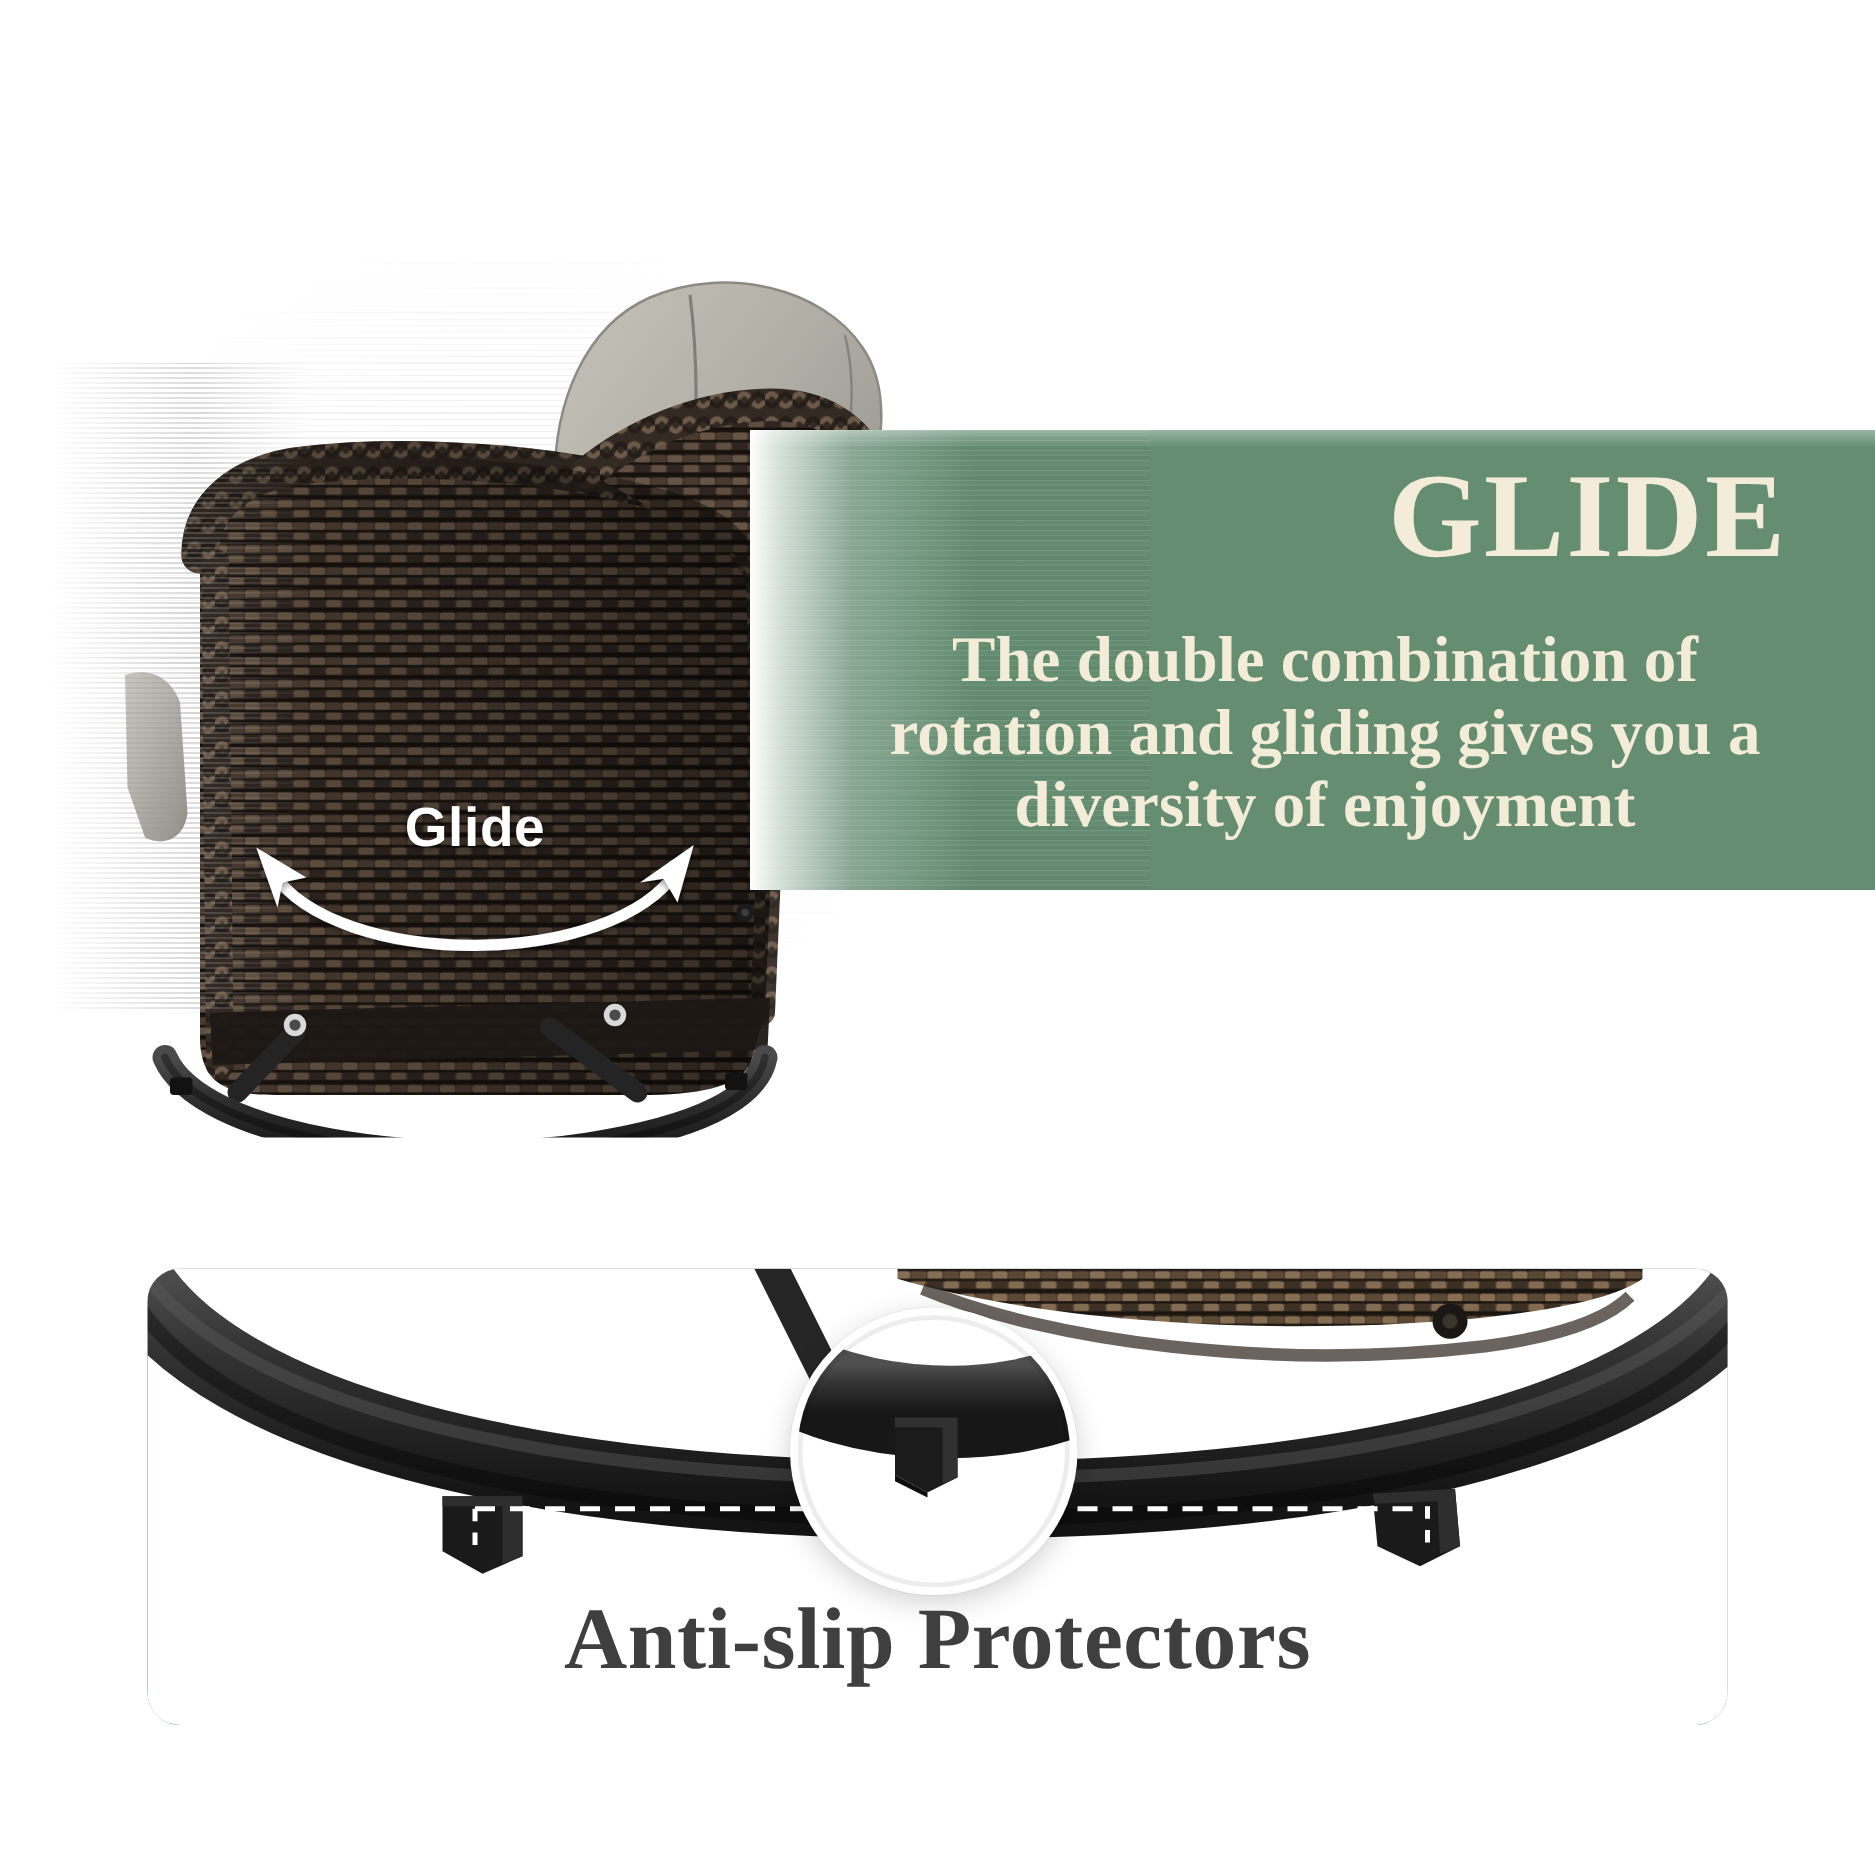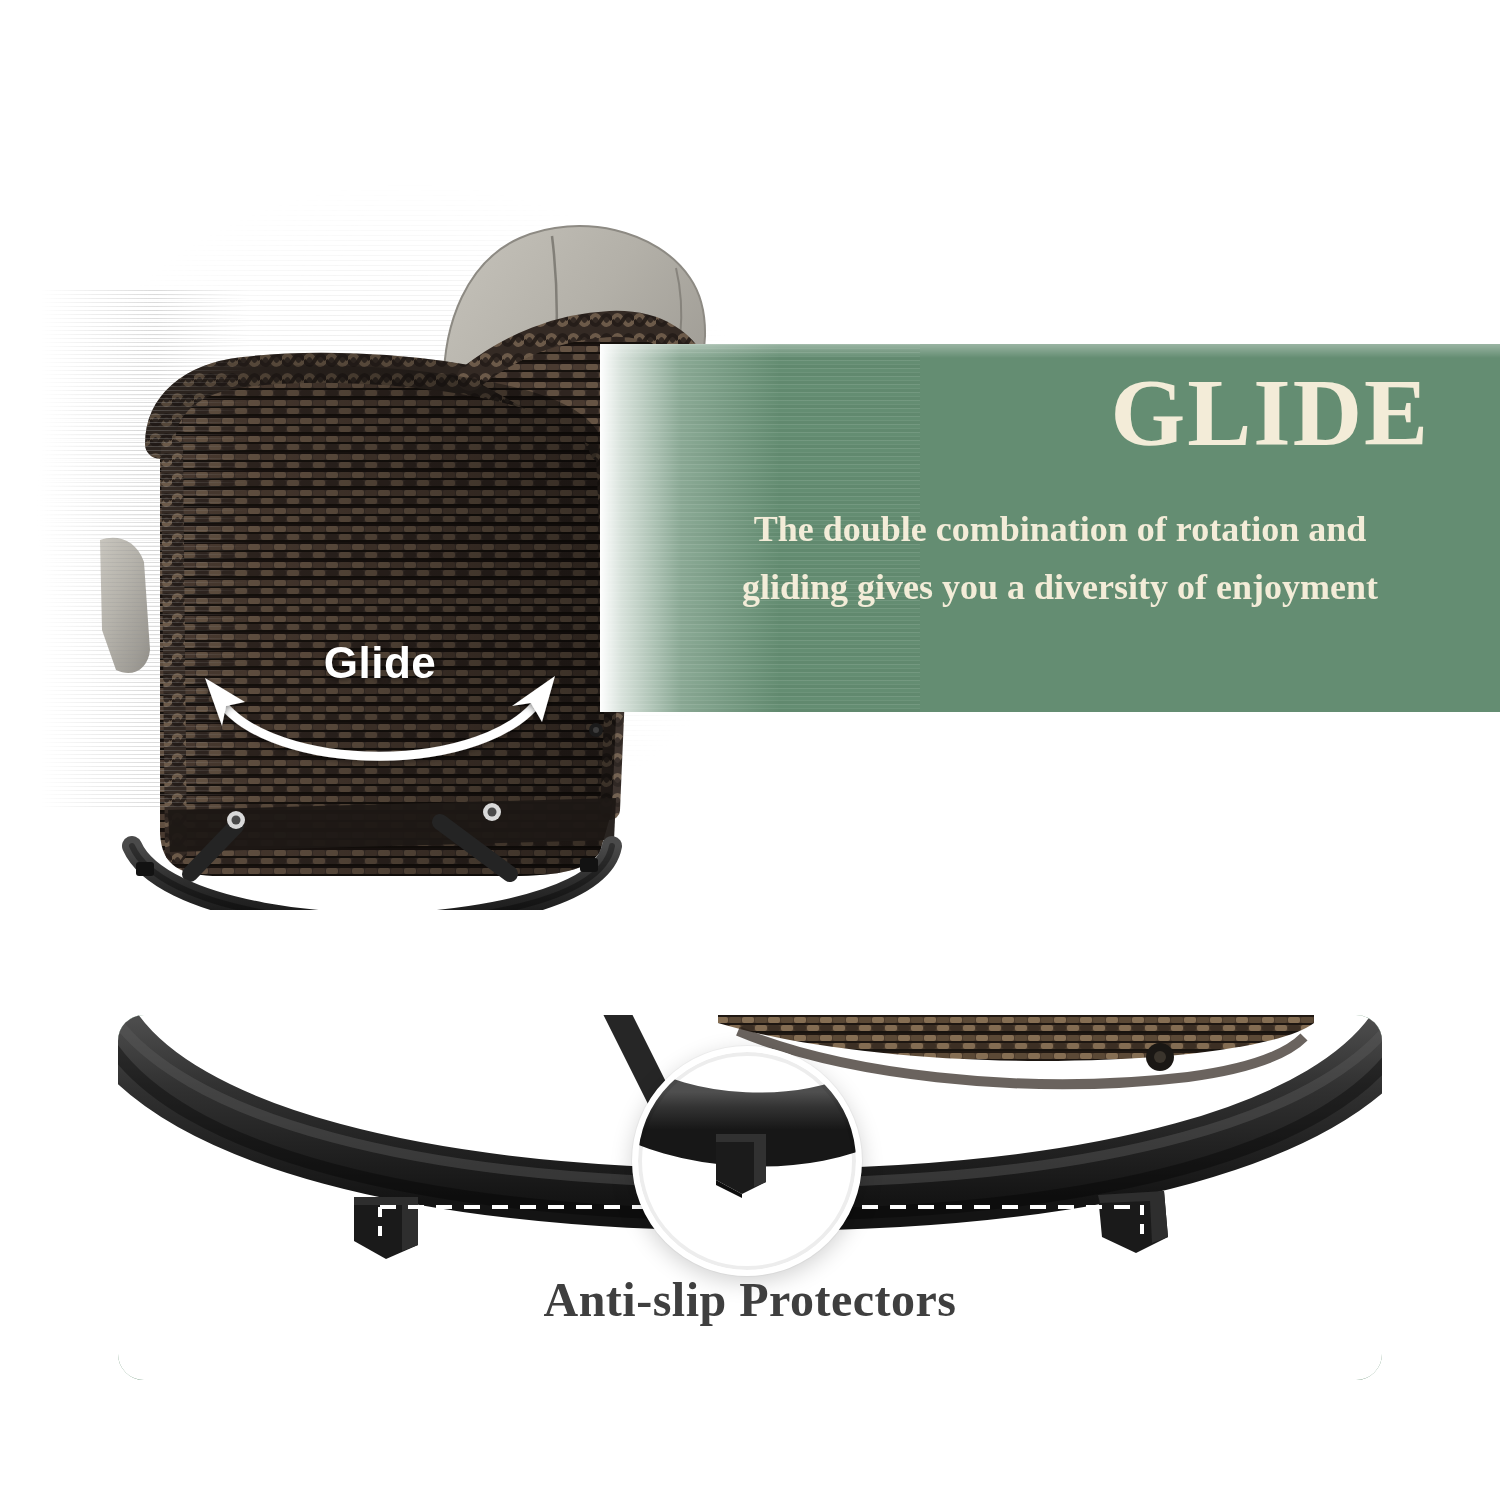--- a/index.html
+++ b/index.html
@@ -79,21 +79,21 @@
   }
   .glide-body {
     position: absolute;
     left: 700px;
     top: 500px;
     width: 720px;
     text-align: center;
     color: #f3ecd8;
     font-family: "Liberation Serif", serif;
     font-weight: 700;
-    font-size: 36px;
+    font-size: 52px;
     line-height: 58px;
   }
 
   
   .chair {
     position: absolute;
     left: 40px;
     top: 110px;
     width: 730px;
     height: 800px;
@@ -150,21 +150,21 @@
   }
   .antislip-title {
     position: absolute;
     left: 118px;
     top: 1272px;
     width: 1264px;
     text-align: center;
     color: #3f3f3f;
     font-family: "Liberation Serif", serif;
     font-weight: 700;
-    font-size: 48px;
+    font-size: 70px;
     letter-spacing: 0.5px;
   }
   .magnifier {
     position: absolute;
     left: 632px;
     top: 1046px;
     width: 230px;
     height: 230px;
     border-radius: 50%;
     background: #ffffff;

